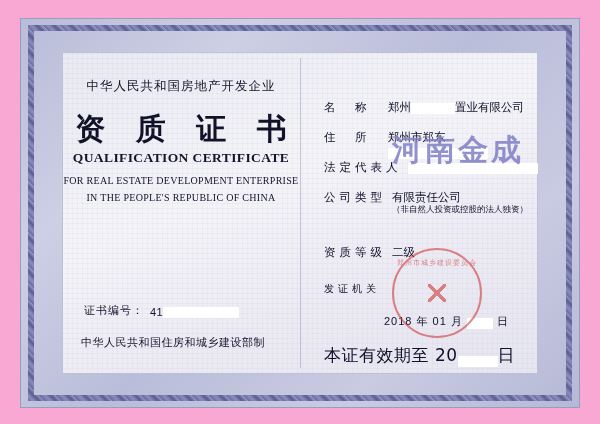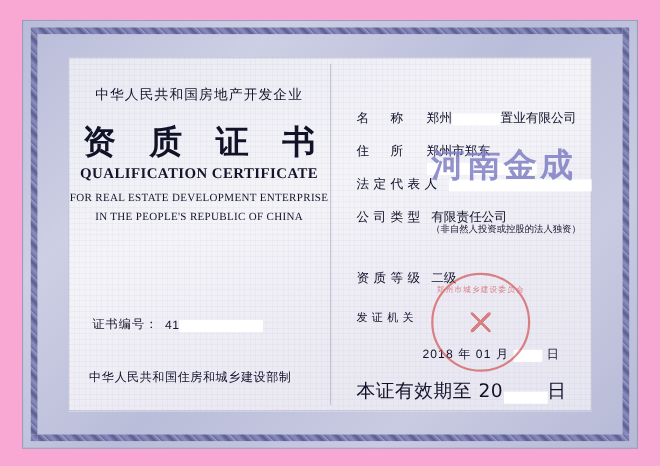--- a/index.html
+++ b/index.html
@@ -106,21 +106,21 @@
   }
   .en-line3 {
     margin-top: 6px;
     font-size: 10px;
     letter-spacing: 0.3px;
     color: #14142b;
   }
   .cert-no-row {
     position: absolute;
     left: 22px;
-    bottom: 72px;
+    bottom: 56px;
     font-size: 11px;
     font-family: "DejaVu Sans", sans-serif;
     color: #14142b;
     display: flex;
     align-items: flex-end;
   }
   .cert-no-label { letter-spacing: 1px; }
   .cert-no-value {
     margin-left: 6px;
     font-family: "Liberation Sans", sans-serif;

